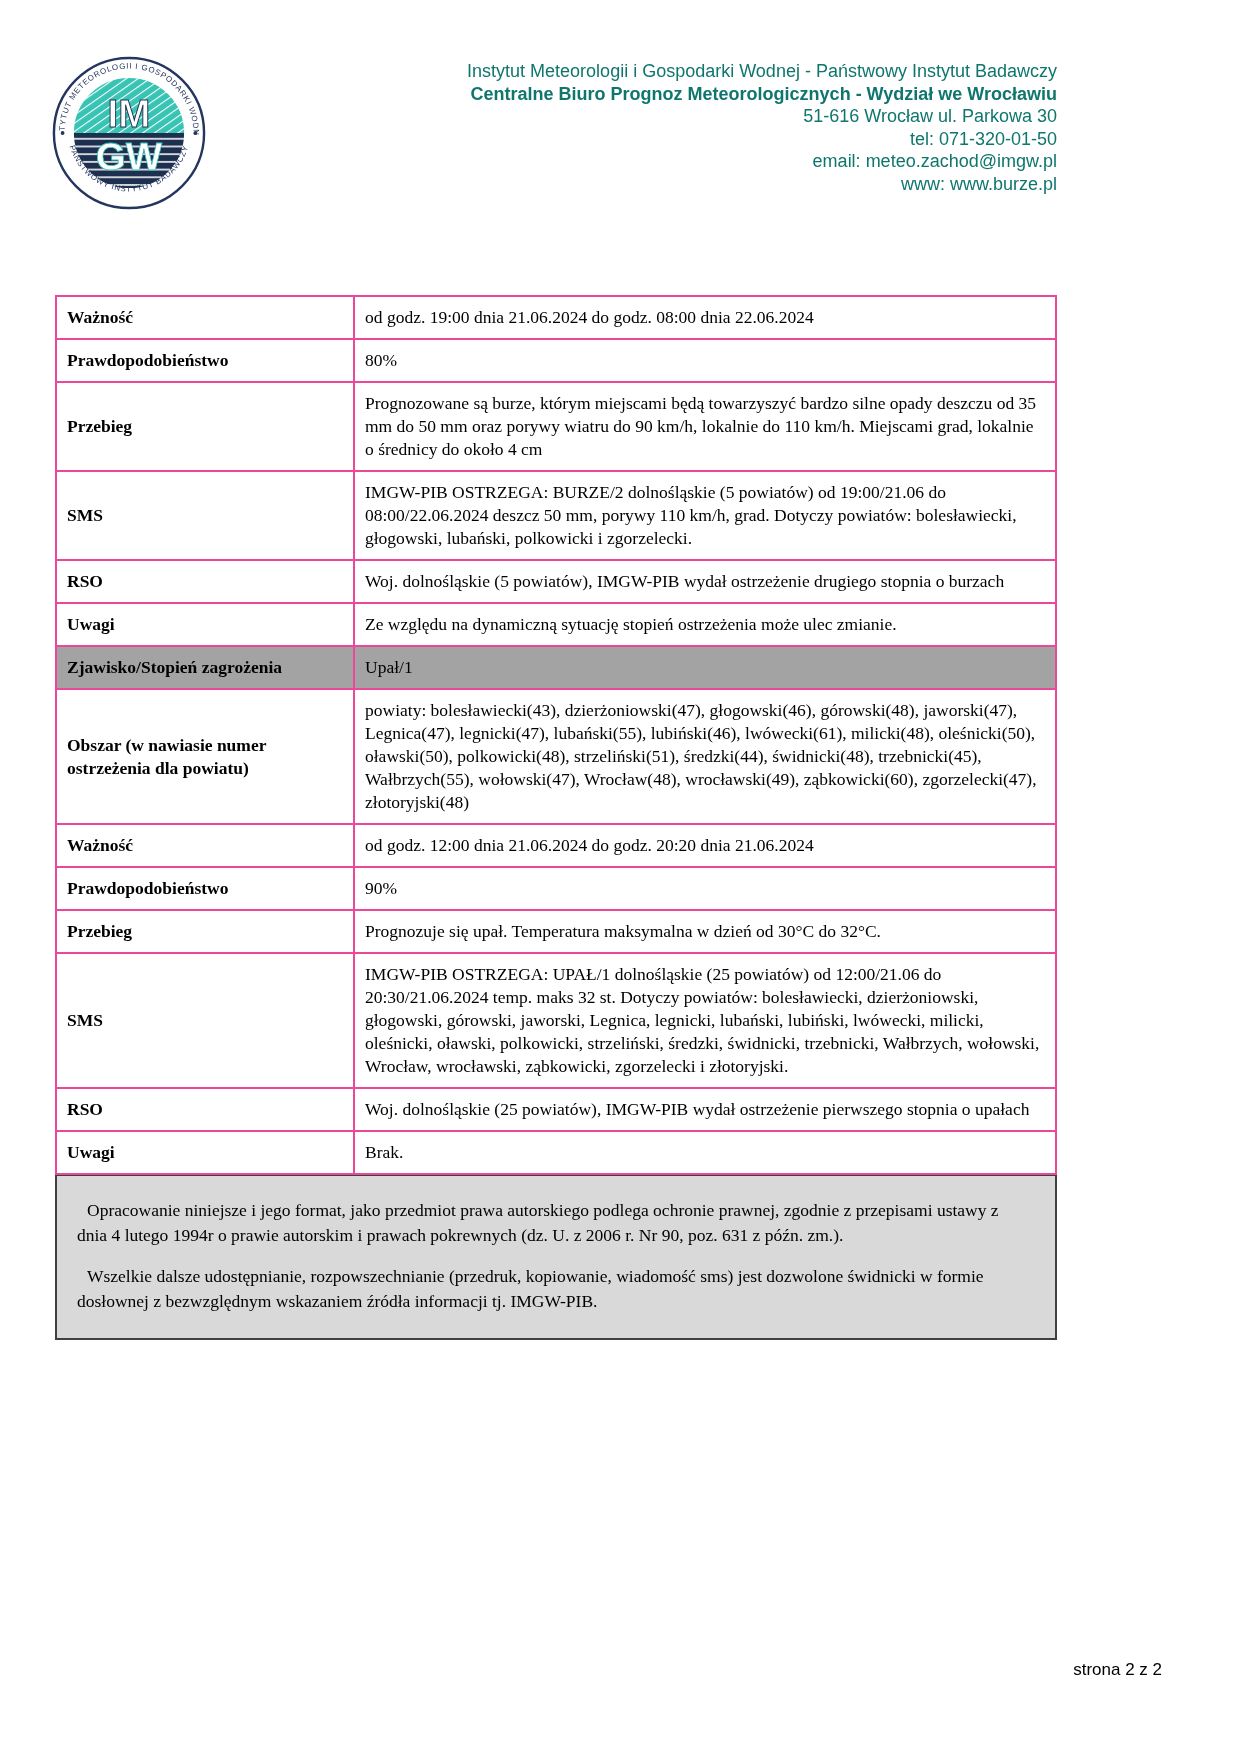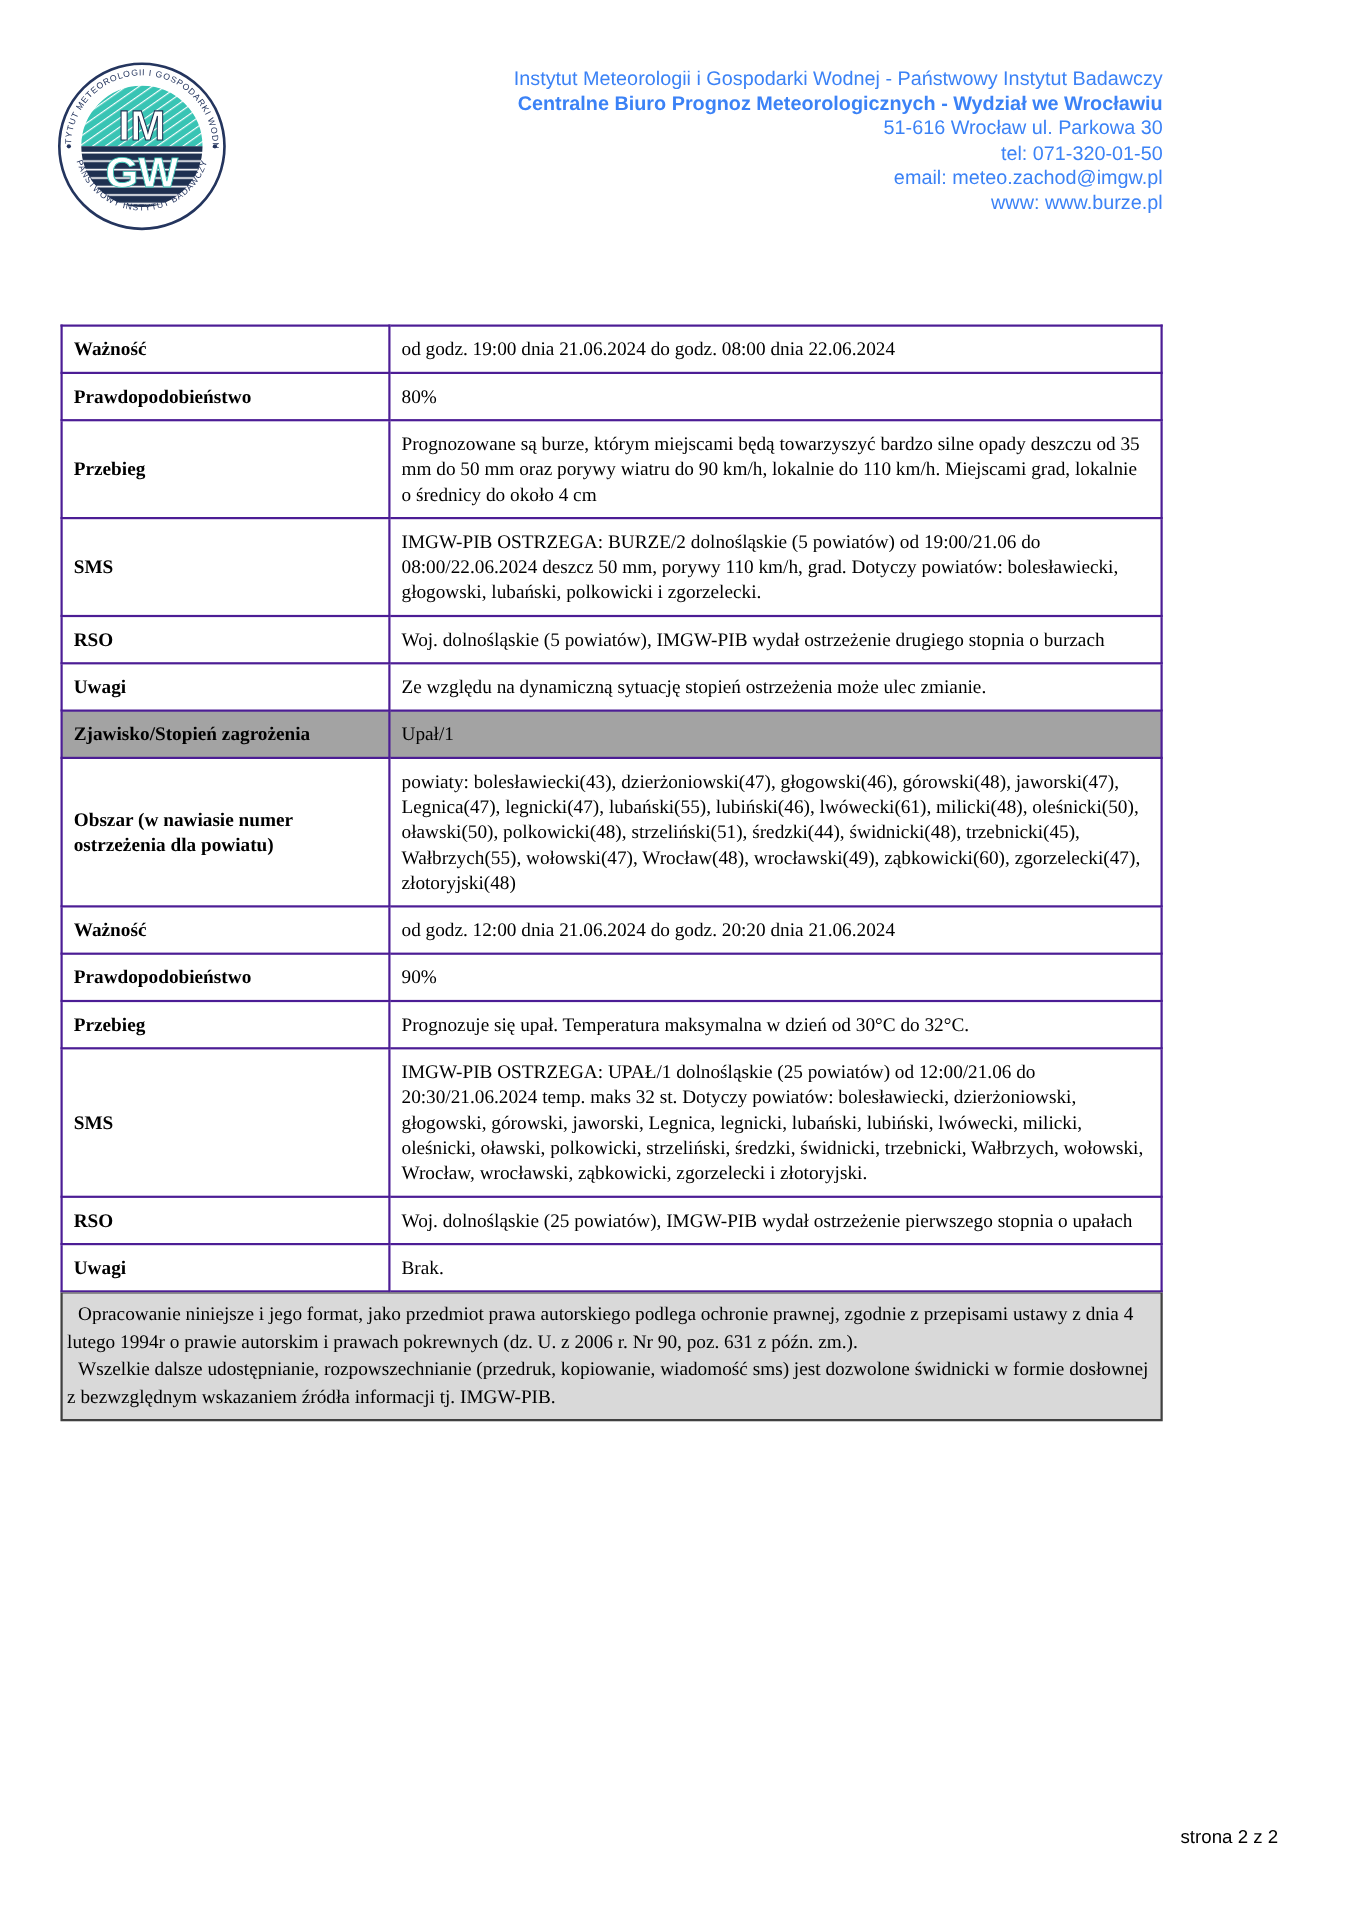--- a/index.html
+++ b/index.html
@@ -4,35 +4,35 @@
 <style>
   html,body{margin:0;padding:0;}
   body{width:1240px;height:1755px;background:#ffffff;position:relative;
        font-family:"Liberation Serif", serif;color:#000;}
   .page{position:relative;width:1240px;height:1755px;overflow:hidden;}
 
   
   .logo{position:absolute;left:52px;top:56px;width:154px;height:154px;}
   .header-block{position:absolute;top:60px;left:300px;right:183px;text-align:right;
         font-family:"Liberation Sans", sans-serif;font-size:18px;line-height:22.5px;
-        color:#3b82f6;}
+        color:#0f766e;}
   .header-block .bold{font-weight:bold;}
 
   
   .content{position:absolute;left:55px;top:295px;width:1002px;}
   table.warning{border-collapse:collapse;width:100%;table-layout:fixed;
         font-size:17.5px;line-height:23px;}
-  table.warning td{border:2px solid #4c1d95;padding:9px 10px;vertical-align:middle;
+  table.warning td{border:2px solid #ec4899;padding:9px 10px;vertical-align:middle;
         word-wrap:break-word;}
   td.lbl{width:276px;font-weight:bold;}
   tr.highlight td{background:#a3a3a3;}
 
   .copyright{border:2px solid #404040;border-top-width:1px;background:#d9d9d9;
         padding:6px 8px 8px 4px;font-size:17.5px;line-height:25px;}
-  .copyright p{margin:0;text-indent:10px;}
+  .copyright p{margin:16px;text-indent:10px;}
 
   .page-number{position:absolute;top:1660px;right:78px;
         font-family:Liberation Sans, sans-serif;font-size:17px;color:#000;}
 </style>
 </head>
 <body>
 
 <div class="page">
 
   <svg class="logo" viewBox="0 0 160 160" xmlns="http://www.w3.org/2000/svg">

